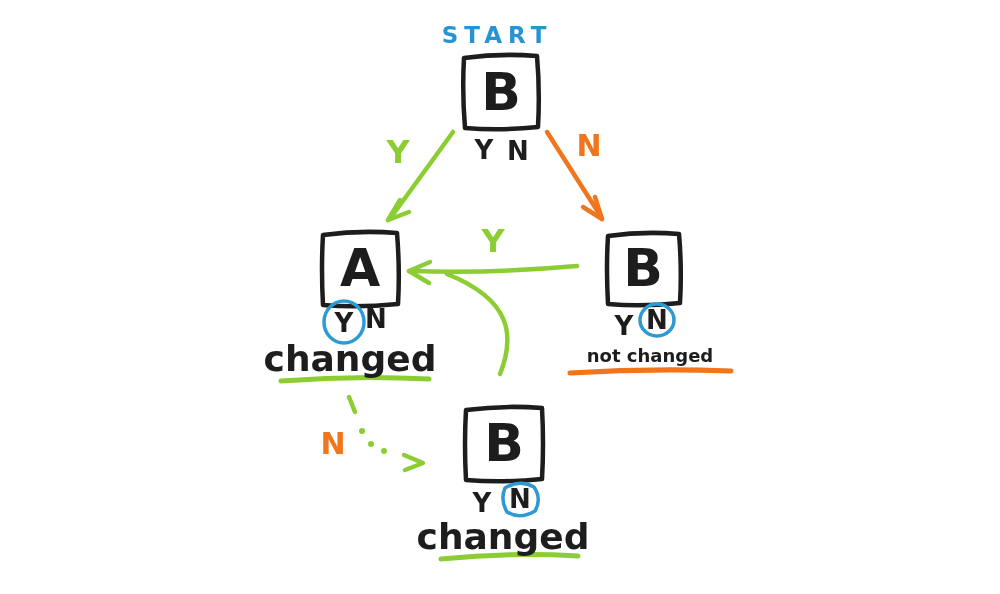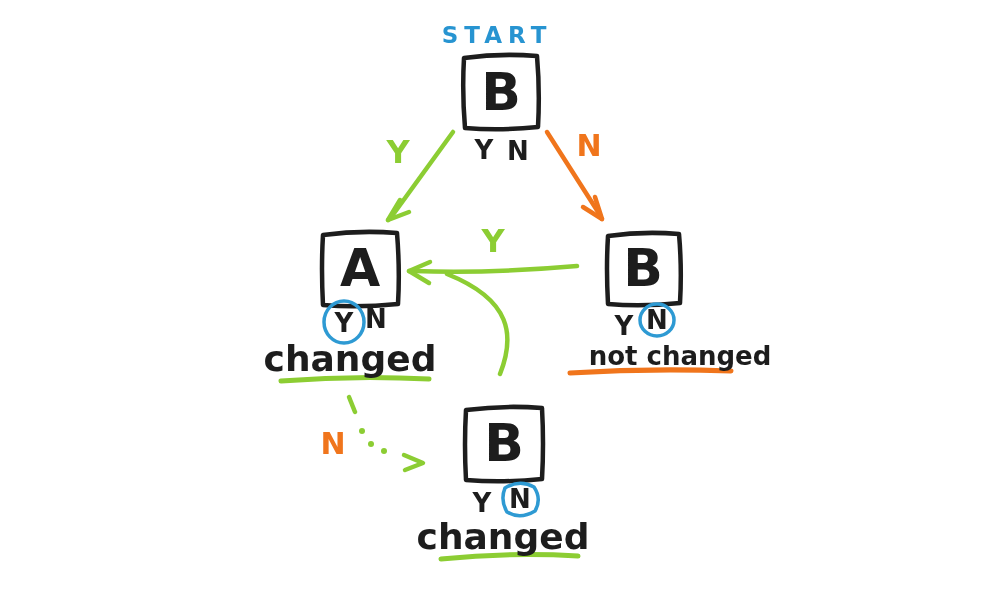--- a/index.html
+++ b/index.html
@@ -97,20 +97,20 @@
   <div class="txt edge-n" style="left:333px;top:444px;">N</div>
 
   <div class="txt boxletter" style="left:360px;top:268px;">A</div>
   <div class="txt yn" style="left:344px;top:323px;">Y</div>
   <div class="txt yn" style="left:376px;top:319px;">N</div>
   <div class="txt caption" style="left:350px;top:359px;">changed</div>
 
   <div class="txt boxletter" style="left:643px;top:268px;">B</div>
   <div class="txt yn" style="left:624px;top:326px;">Y</div>
   <div class="txt yn" style="left:657px;top:320px;">N</div>
-  <div class="txt caption" style="left:680px;top:356px;font-size:26px;">not changed</div>
+  <div class="txt caption" style="left:650px;top:356px;font-size:18px;">not changed</div>
 
   <div class="txt boxletter" style="left:504px;top:443px;">B</div>
   <div class="txt yn" style="left:482px;top:503px;">Y</div>
   <div class="txt yn" style="left:520px;top:499px;">N</div>
   <div class="txt caption" style="left:503px;top:537px;">changed</div>
 
 </div>
 
 </body></html>

